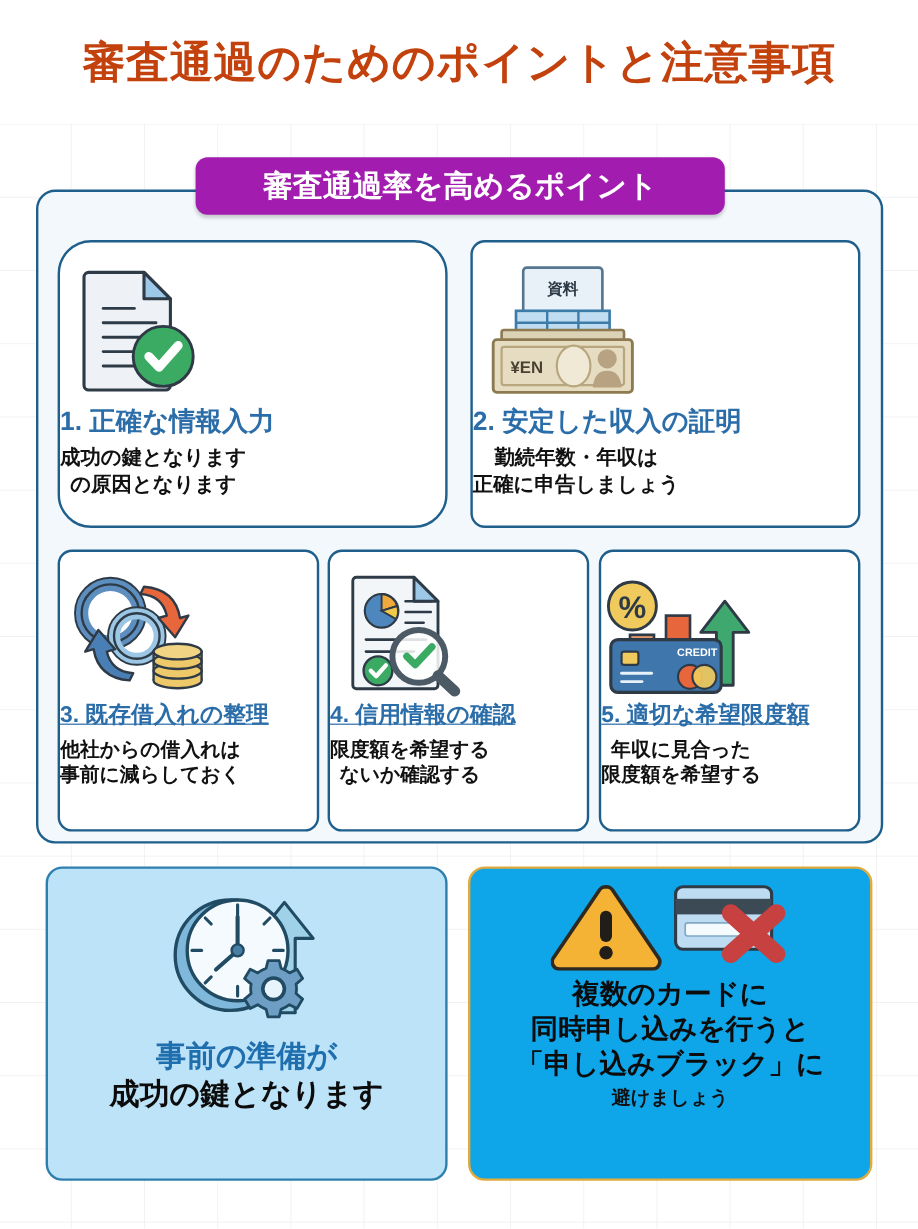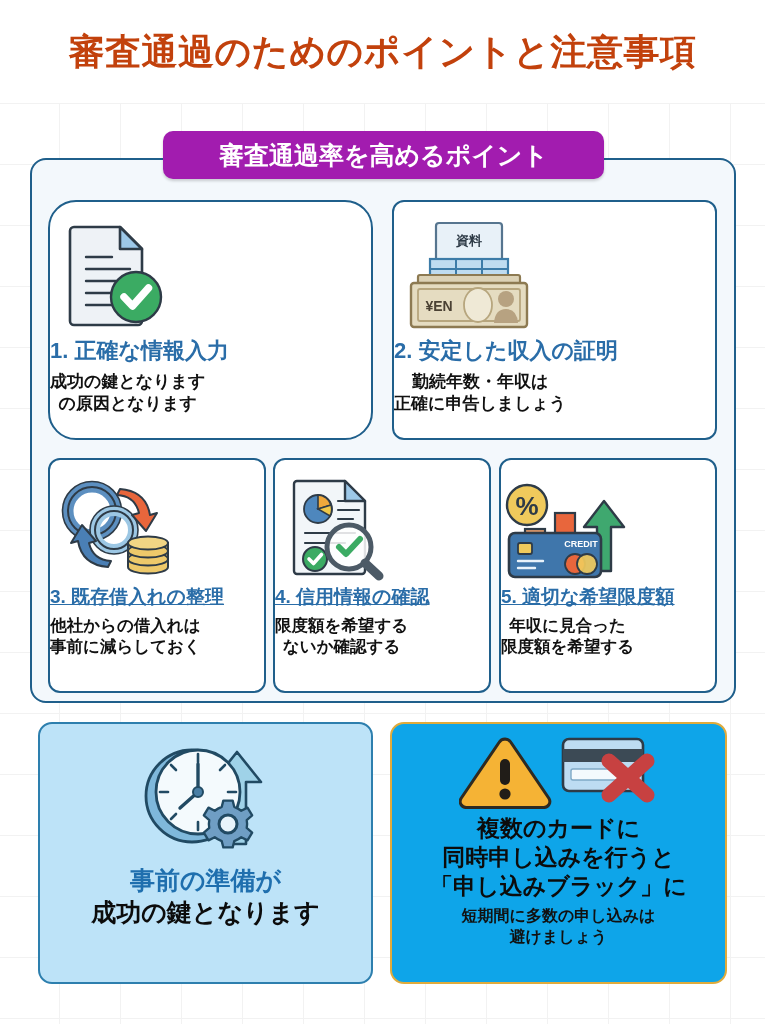--- a/index.html
+++ b/index.html
@@ -413,18 +413,17 @@
           </g>
         </g>
       </svg>
     </div>
     <div class="warn-heading">
       <div>複数のカードに</div>
       <div>同時申し込みを行うと</div>
       <div>「申し込みブラック」に</div>
     </div>
     <div class="warn-sub">
-      <div>短期間に多数の申し込みは</div>
       <div>避けましょう</div>
     </div>
   </div>
 
 </div>
 
 </body></html>

